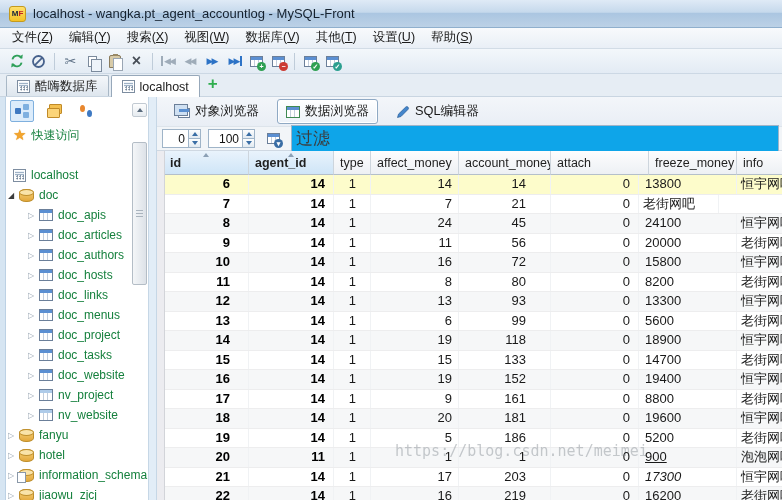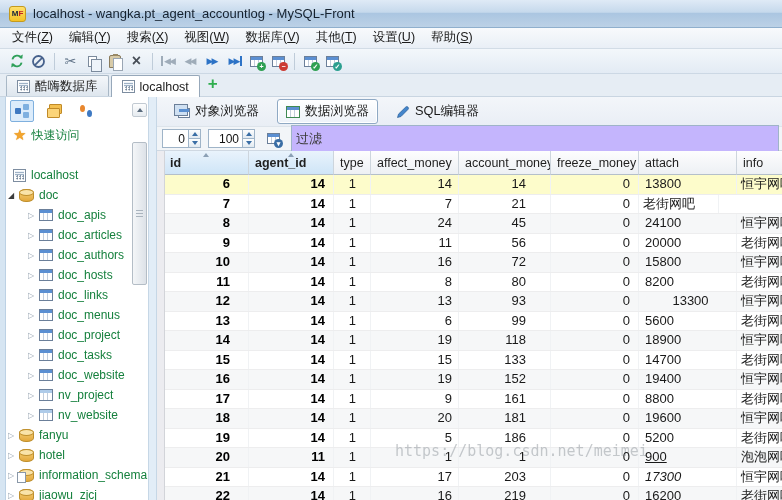--- a/index.html
+++ b/index.html
@@ -112,21 +112,21 @@
     background:#f2f5f8;border-top:1px solid #dde4eb;border-bottom:1px solid #cfd8e2}
   .spin{display:flex;height:19px}
   .spin input{height:19px;border:1px solid #9fb4c8;border-right:none;text-align:right;font-size:12px;padding-right:3px;color:#111;background:#fff}
   .spin .btns{display:flex;flex-direction:column;width:13px}
   .spbtn{flex:1;background:linear-gradient(#fdfefe,#e2eaf1);border:1px solid #9fb4c8;display:flex;align-items:center;justify-content:center}
   .spbtn+.spbtn{border-top:none}
   .spbtn i{border-left:3px solid transparent;border-right:3px solid transparent}
   .spbtn.up i{border-bottom:4px solid #3a6ea5}
   .spbtn.down i{border-top:4px solid #3a6ea5}
   .sortbtn{width:22px;height:20px;display:flex;align-items:center;justify-content:center;position:relative}
-  .filter-input{flex:1;height:28px;border:1px solid #9fb4c8;background:#c4b5fd;font-size:13px;padding:0 4px;color:#222}
+  .filter-input{flex:1;height:28px;border:1px solid #9fb4c8;background:#0ea5e9;font-size:17px;padding:0 4px;color:#222}
   .filter-input::placeholder{color:#3c3c3c;opacity:1}
   
   .grid{flex:1;position:relative;background:#fff;overflow:hidden}
   .grid::before{content:"";position:absolute;left:0;top:0;bottom:0;width:7px;background:#ececf0;border-right:1px solid #d2d4d9;z-index:4}
   .ghead{display:flex;margin-left:7px;height:24px;width:660px}
   .hcell{height:24px;padding:5px 0 0 6px;font-size:12.5px;color:#1f1f1f;
     background:linear-gradient(#fdfdfe,#edf0f4);border-right:1px solid #cdd5dd;border-bottom:1px solid #b4bfca;
     position:relative;white-space:nowrap;overflow:hidden}
   .hcell.sorted{background:linear-gradient(#e9f3fc,#cfe5f7);font-weight:bold}
   .hcell.sorted::after{content:"";position:absolute;top:2px;left:50%;margin-left:-3px;
@@ -403,22 +403,22 @@
         <input class="filter-input" placeholder="过滤" style="">
       </div>
 
       <div class="grid">
         <div class="ghead" id="ghead">
             <div class="hcell sorted" style="width: 85px; flex: 0 0 85px;">id</div>
             <div class="hcell sorted" style="width: 85px; flex: 0 0 85px;">agent_id</div>
             <div class="hcell" style="width: 37px; flex: 0 0 37px;">type</div>
             <div class="hcell" style="width: 88px; flex: 0 0 88px;">affect_money</div>
             <div class="hcell" style="width: 92px; flex: 0 0 92px;">account_money</div>
+            <div class="hcell" style="width: 98px; flex: 0 0 98px;">attach</div>
             <div class="hcell" style="width: 88px; flex: 0 0 88px;">freeze_money</div>
-            <div class="hcell" style="width: 98px; flex: 0 0 98px;">attach</div>
             <div class="hcell" style="width: 80px; flex: 0 0 80px;">info</div>
           </div>
         <div class="gbody" id="gbody">
             <div class="grow selected">
               <div class="gcell num keycol" style="width: 85px; flex: 0 0 85px; padding-right: 18px;">6</div>
               <div class="gcell num keycol" style="width: 85px; flex: 0 0 85px; padding-right: 8px;">14</div>
               <div class="gcell num" style="width: 37px; flex: 0 0 37px; padding-right: 14px;">1</div>
               <div class="gcell num" style="width: 88px; flex: 0 0 88px; padding-right: 6px;">14</div>
               <div class="gcell num" style="width: 92px; flex: 0 0 92px; padding-right: 24px;">14</div>
               <div class="gcell num" style="width: 88px; flex: 0 0 88px; padding-right: 8px;">0</div>
@@ -474,21 +474,21 @@
               <div class="gcell" style="width: 98px; flex: 0 0 98px; padding-left: 6px;">8200</div>
               <div class="gcell" style="width: 80px; flex: 0 0 80px; padding-left: 4px;">老街网吧</div>
             </div>
             <div class="grow alt">
               <div class="gcell num keycol" style="width: 85px; flex: 0 0 85px; padding-right: 18px;">12</div>
               <div class="gcell num keycol" style="width: 85px; flex: 0 0 85px; padding-right: 8px;">14</div>
               <div class="gcell num" style="width: 37px; flex: 0 0 37px; padding-right: 14px;">1</div>
               <div class="gcell num" style="width: 88px; flex: 0 0 88px; padding-right: 6px;">13</div>
               <div class="gcell num" style="width: 92px; flex: 0 0 92px; padding-right: 24px;">93</div>
               <div class="gcell num" style="width: 88px; flex: 0 0 88px; padding-right: 8px;">0</div>
-              <div class="gcell" style="width: 98px; flex: 0 0 98px; padding-left: 6px; text-align: center;">13300</div>
+              <div class="gcell" style="width: 98px; flex: 0 0 98px; padding-left: 6px;">13300</div>
               <div class="gcell" style="width: 80px; flex: 0 0 80px; padding-left: 4px;">恒宇网吧</div>
             </div>
             <div class="grow">
               <div class="gcell num keycol" style="width: 85px; flex: 0 0 85px; padding-right: 18px;">13</div>
               <div class="gcell num keycol" style="width: 85px; flex: 0 0 85px; padding-right: 8px;">14</div>
               <div class="gcell num" style="width: 37px; flex: 0 0 37px; padding-right: 14px;">1</div>
               <div class="gcell num" style="width: 88px; flex: 0 0 88px; padding-right: 6px;">6</div>
               <div class="gcell num" style="width: 92px; flex: 0 0 92px; padding-right: 24px;">99</div>
               <div class="gcell num" style="width: 88px; flex: 0 0 88px; padding-right: 8px;">0</div>
               <div class="gcell" style="width: 98px; flex: 0 0 98px; padding-left: 6px;">5600</div>

